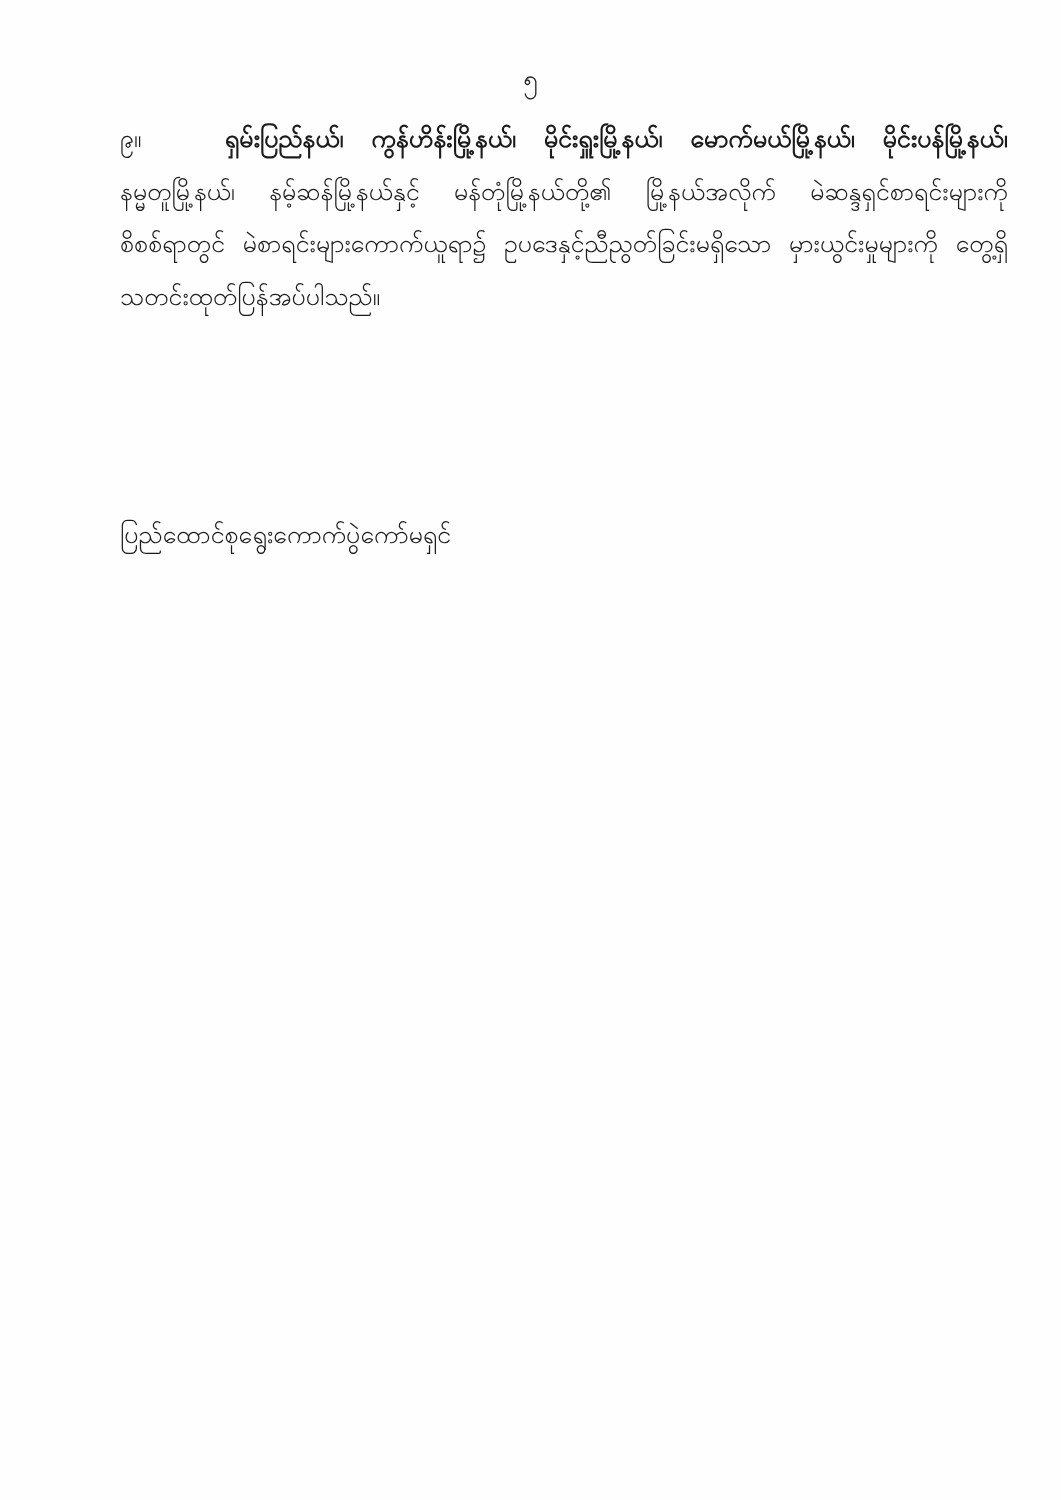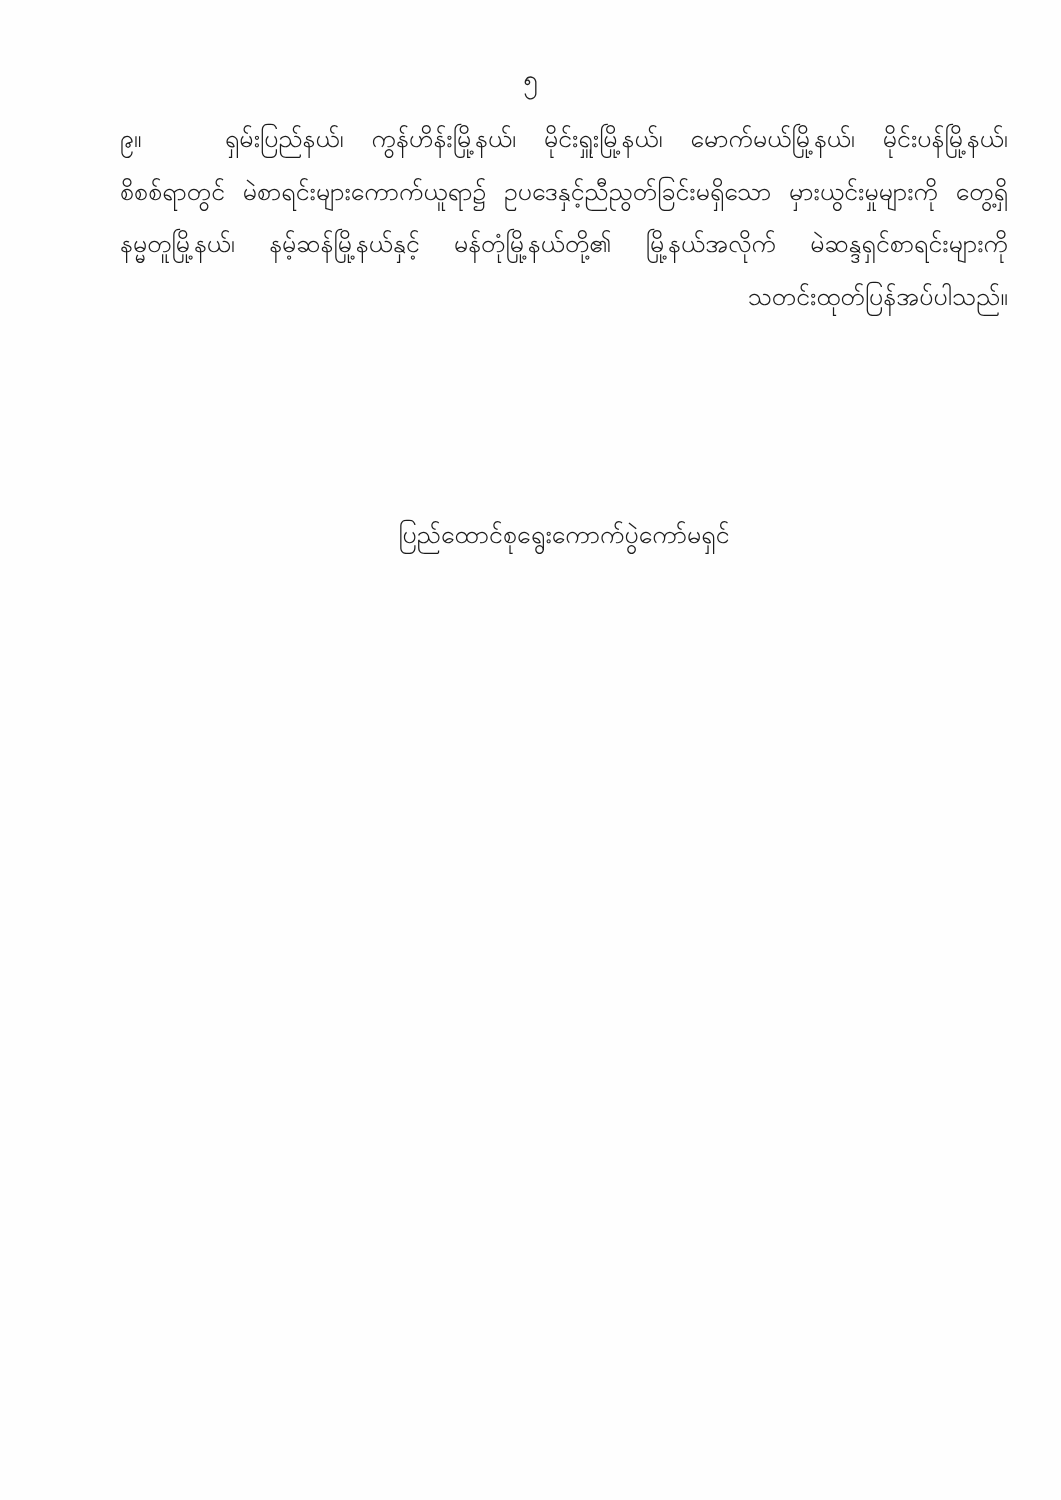--- a/index.html
+++ b/index.html
@@ -32,21 +32,20 @@
     top: 112px;
     left: 120px;
     width: 888px;
     font-size: 25px;
     color: #1b1b1b;
   }
   .para-line {
     height: 52.5px;
     line-height: 52.5px;
     white-space: nowrap;
-    text-align: right;
   }
   .para-line.justified {
     white-space: normal;
     text-align: justify;
     text-align-last: justify;
     overflow: hidden;
   }
   .first-line {
     display: flex;
     height: 52.5px;
@@ -54,49 +53,50 @@
   }
   .item-number {
     flex: 0 0 105px;
     text-align: left;
   }
   .first-line-text {
     flex: 1 1 auto;
     text-align: justify;
     text-align-last: justify;
     overflow: hidden;
+    font-weight: bold;
   }
   .signature-line {
     position: absolute;
     top: 508px;
     left: 120px;
     width: 888px;
-    text-align: center;
+    text-align: left;
     font-size: 25px;
     line-height: 52px;
     color: #1b1b1b;
   }
 </style>
 </head>
 <body>
 
 <div class="page">
 
   <div class="page-number">၅</div>
 
   <div class="body-paragraph">
 
     <div class="first-line">
       <span class="item-number">၉။</span>
       <span class="first-line-text">ရှမ်းပြည်နယ်၊ ကွန်ဟိန်းမြို့နယ်၊ မိုင်းရှူးမြို့နယ်၊ မောက်မယ်မြို့နယ်၊ မိုင်းပန်မြို့နယ်၊</span>
     </div>
 
+    <div class="para-line justified">နမ္မတူမြို့နယ်၊ နမ့်ဆန်မြို့နယ်နှင့် မန်တုံမြို့နယ်တို့၏ မြို့နယ်အလိုက် မဲဆန္ဒရှင်စာရင်းများကို</div>
+
     <div class="para-line justified">စိစစ်ရာတွင် မဲစာရင်းများကောက်ယူရာ၌ ဥပဒေနှင့်ညီညွတ်ခြင်းမရှိသော မှားယွင်းမှုများကို တွေ့ရှိ</div>
-
-    <div class="para-line justified">နမ္မတူမြို့နယ်၊ နမ့်ဆန်မြို့နယ်နှင့် မန်တုံမြို့နယ်တို့၏ မြို့နယ်အလိုက် မဲဆန္ဒရှင်စာရင်းများကို</div>
 
 
 
 
     <div class="para-line">သတင်းထုတ်ပြန်အပ်ပါသည်။</div>
 
   </div>
 
   <div class="signature-line">ပြည်ထောင်စုရွေးကောက်ပွဲကော်မရှင်</div>
 

